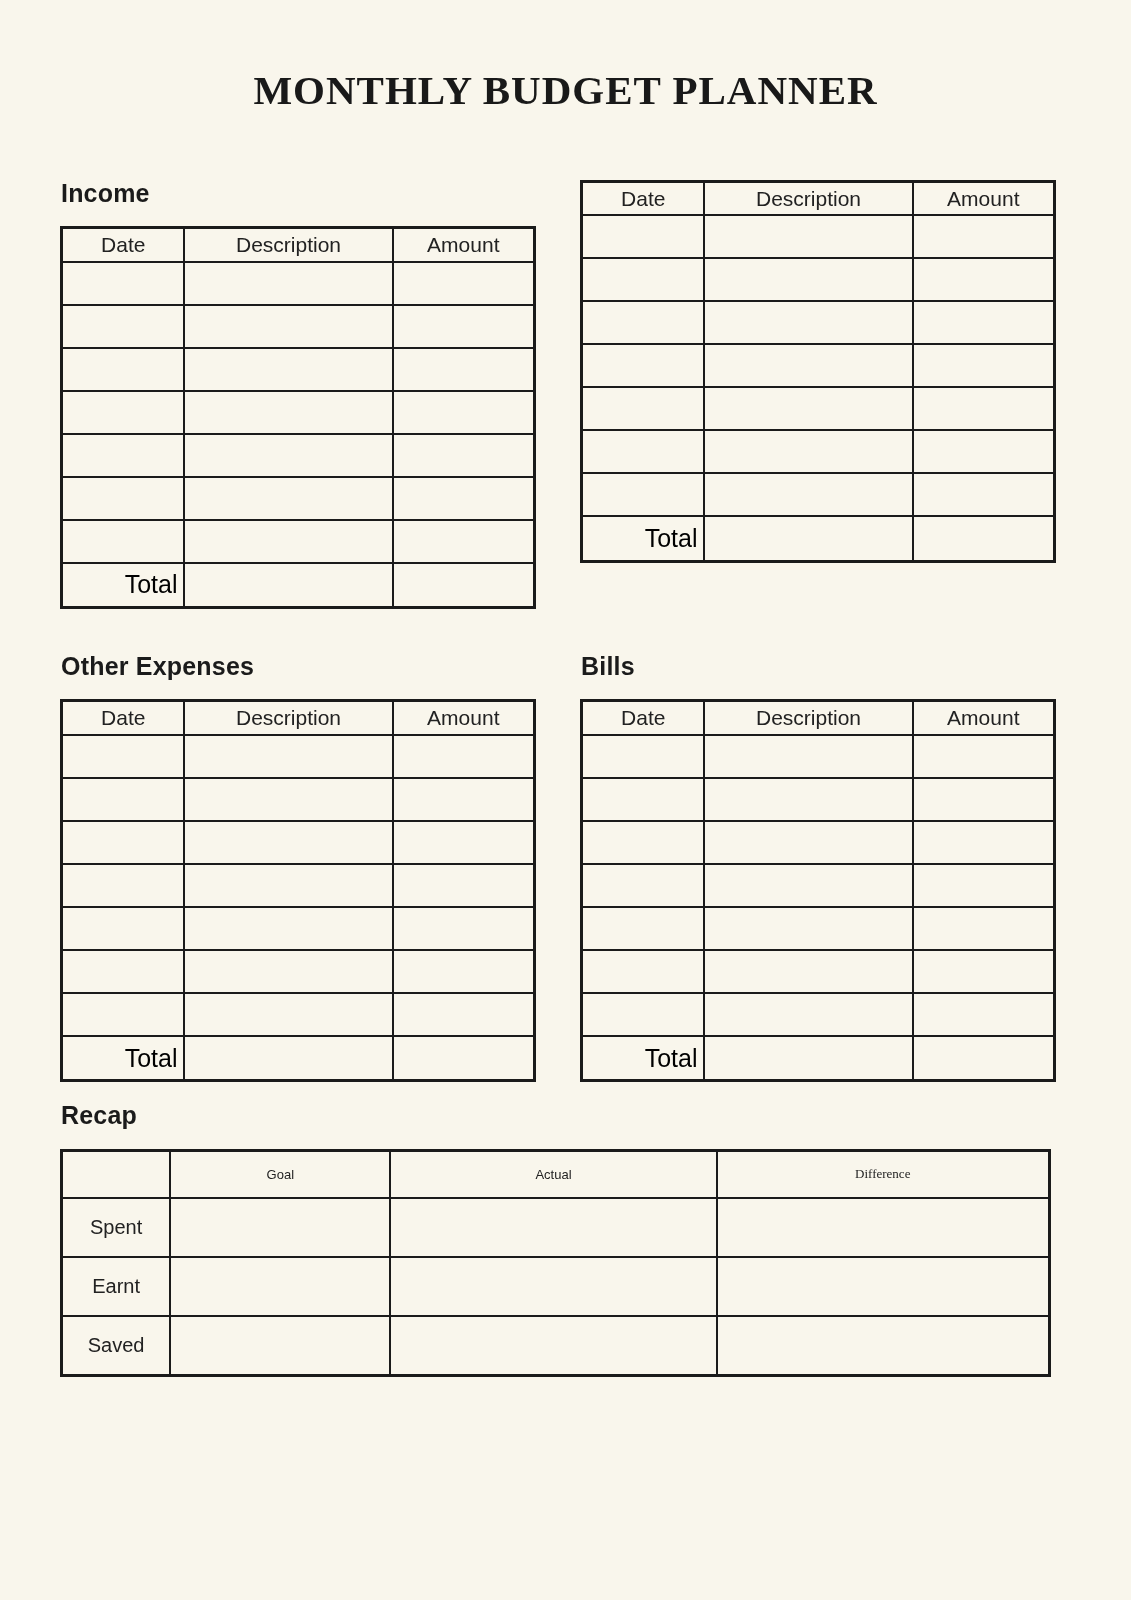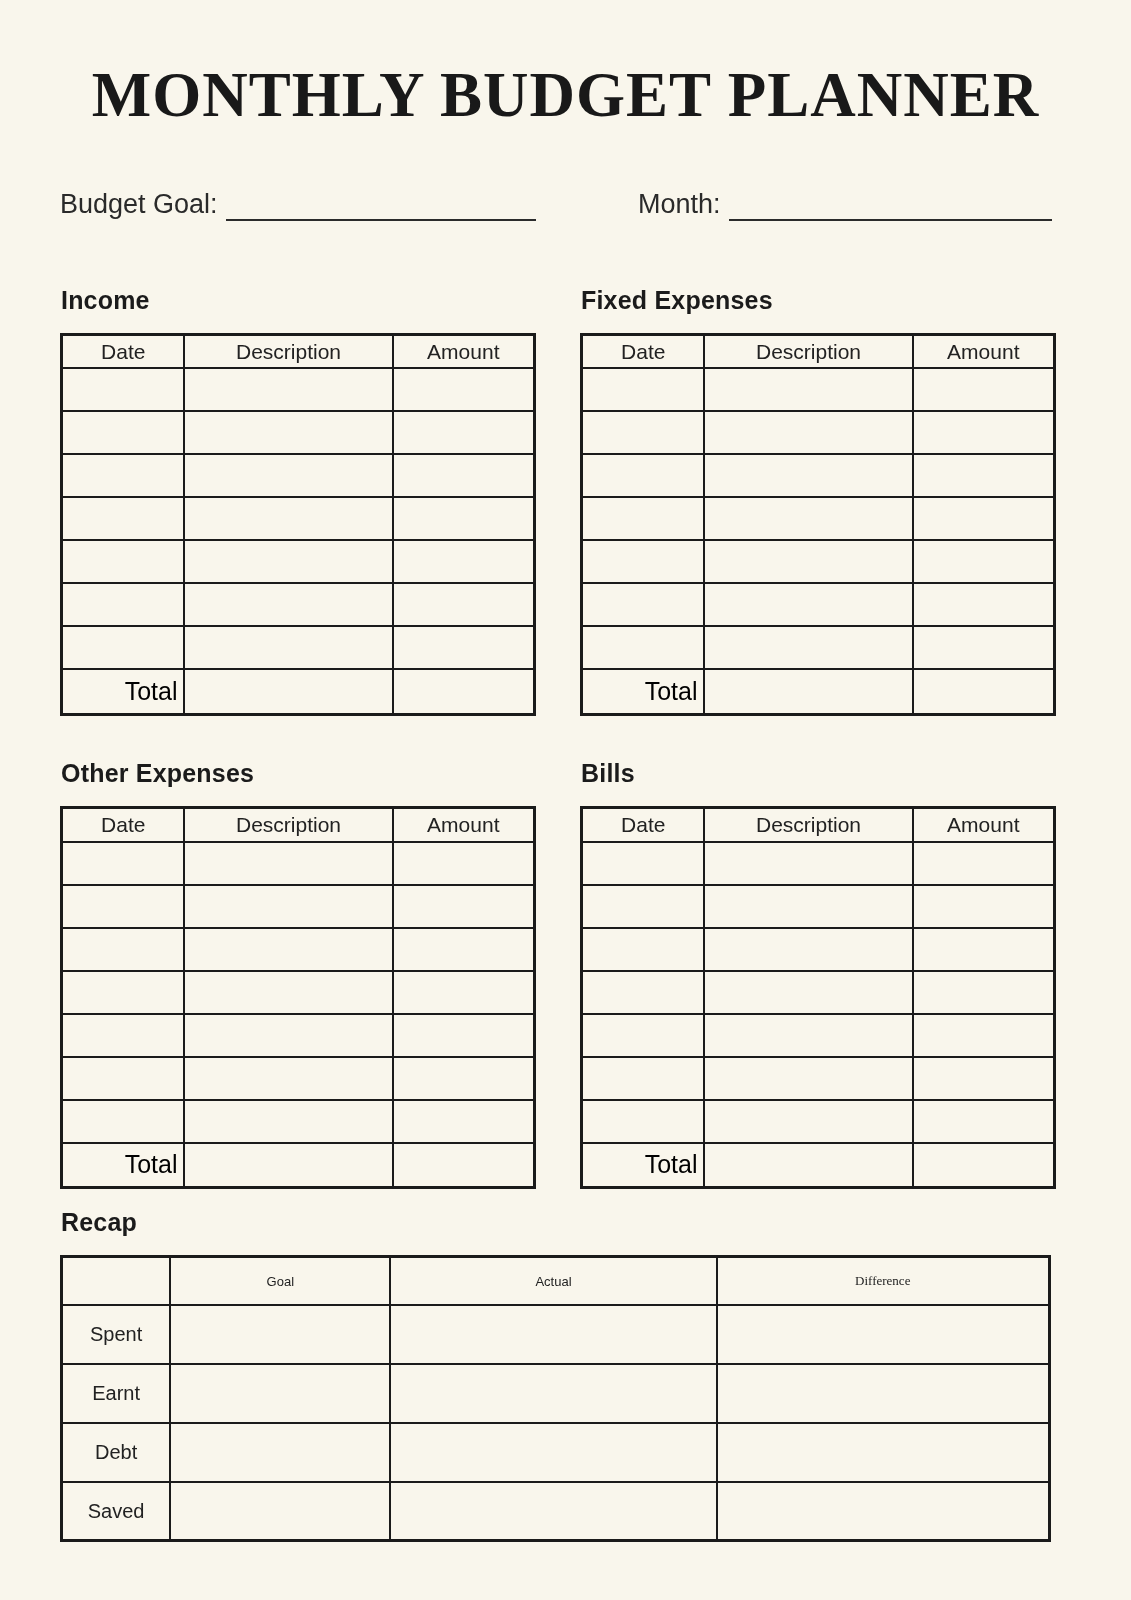--- a/index.html
+++ b/index.html
@@ -7,26 +7,26 @@
   .page {
     position: relative;
     width: 1131px;
     height: 1600px;
     background: #F9F6EC;
     font-family: "Liberation Sans", sans-serif;
     color: #1F1F1F;
     overflow: hidden;
   }
   .title {
-    margin: 0;
+    margin: 8px;
     padding-top: 60px;
     text-align: center;
     font-family: "Liberation Serif", serif;
     font-weight: 700;
-    font-size: 63px;
+    font-size: 41px;
     letter-spacing: 1px;
     color: #191919;
     line-height: 1.12;
   }
   .fields {
     display: flex;
     margin: 54px 79px 0 60px;
   }
   .field { display: flex; align-items: flex-end; }
   .field-left { width: 476px; margin-right: 42px; }
@@ -94,30 +94,20 @@
   .recap-table .col-actual { width: 33%; }
   .recap-table .col-diff { width: 33.7%; font-family: Liberation Serif, serif; }
 </style>
 </head>
 <body>
 
 <div class="page">
 
   <h1 class="title">MONTHLY BUDGET PLANNER</h1>
 
-  <div class="fields">
-    <div class="field field-left">
-      <span class="field-label">Budget Goal:</span>
-      <span class="field-line"></span>
-    </div>
-    <div class="field field-right">
-      <span class="field-label">Month:</span>
-      <span class="field-line"></span>
-    </div>
-  </div>
 
   <div class="grid">
 
     <section>
       <h2 class="section-heading">Income</h2>
       <table class="data-table">
         <thead>
           <tr>
             <th class="col-date">Date</th>
             <th class="col-desc">Description</th>
@@ -165,21 +155,20 @@
           <tr>
             <td class="total-cell">Total</td>
             <td class="total-cell"></td>
             <td class="total-cell"></td>
           </tr>
         </tfoot>
       </table>
     </section>
 
     <section>
-      <h2 class="section-heading">Fixed Expenses</h2>
       <table class="data-table">
         <thead>
           <tr>
             <th class="col-date">Date</th>
             <th class="col-desc">Description</th>
             <th class="col-amount">Amount</th>
           </tr>
         </thead>
         <tbody>
             <tr>
@@ -362,26 +351,20 @@
           <td></td>
           <td></td>
         </tr>
         <tr>
           <td>Earnt</td>
           <td></td>
           <td></td>
           <td></td>
         </tr>
         <tr>
-          <td>Debt</td>
-          <td></td>
-          <td></td>
-          <td></td>
-        </tr>
-        <tr>
           <td>Saved</td>
           <td></td>
           <td></td>
           <td></td>
         </tr>
       </tbody>
     </table>
   </section>
 
 </div>

